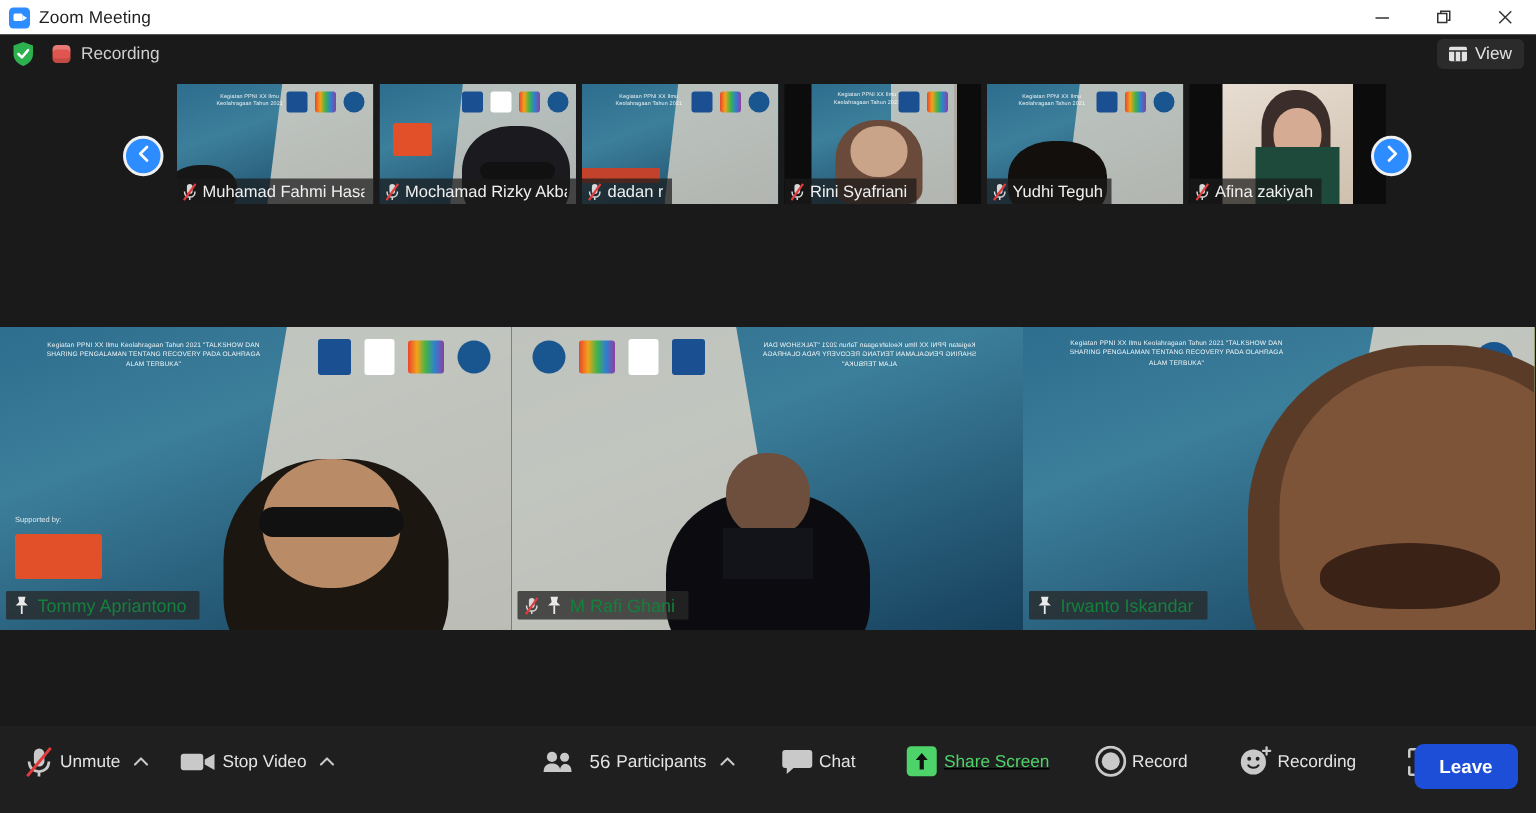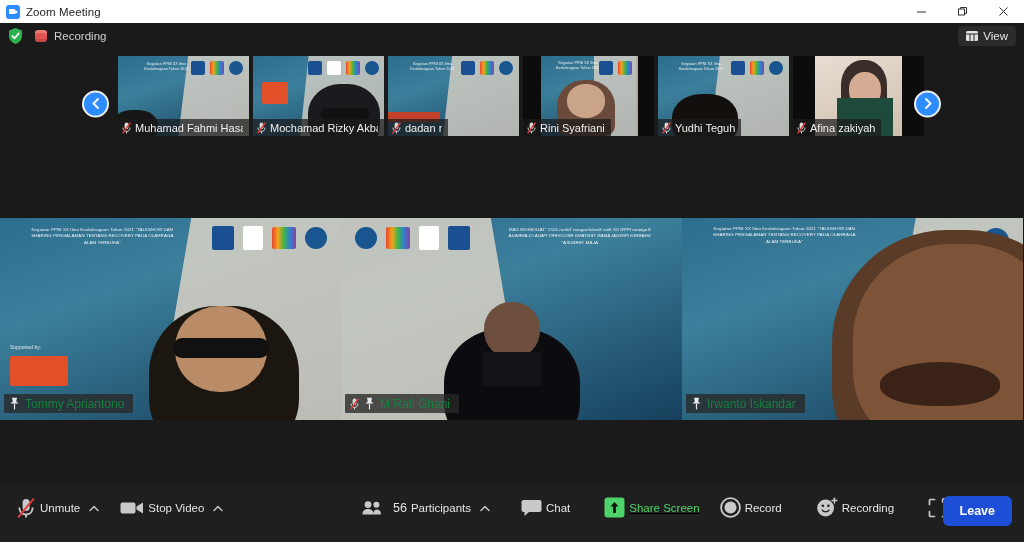--- a/index.html
+++ b/index.html
@@ -535,21 +535,21 @@
     </div>
     <div class="tb-item" style="margin-left:22px;text-decoration:underline;">
       <div class="tb-ico">
         <svg width="21" height="21" viewBox="0 0 21 21">
           <rect x="0.5" y="0.5" width="20" height="20" rx="3" fill="#4ed36a"></rect>
           <path d="M10.5 5 L14.5 9.6 H11.9 V16 H9.1 V9.6 H6.5 Z" fill="#101010"></path>
         </svg>
       </div>
       <div class="tb-label green">Share Screen</div>
     </div>
-    <div class="tb-item" style="margin-left:8px;">
+    <div class="tb-item" style="margin-left:18px;">
       <div class="tb-ico">
         <svg width="21" height="21" viewBox="0 0 21 21">
           <circle cx="10.5" cy="10.5" r="9.4" fill="none" stroke="#c9c9c9" stroke-width="1.8"></circle>
           <circle cx="10.5" cy="10.5" r="6" fill="#c9c9c9"></circle>
         </svg>
       </div>
       <div class="tb-label">Record</div>
     </div>
     <div class="tb-item" style="margin-left:22px;">
       <div class="tb-ico">

